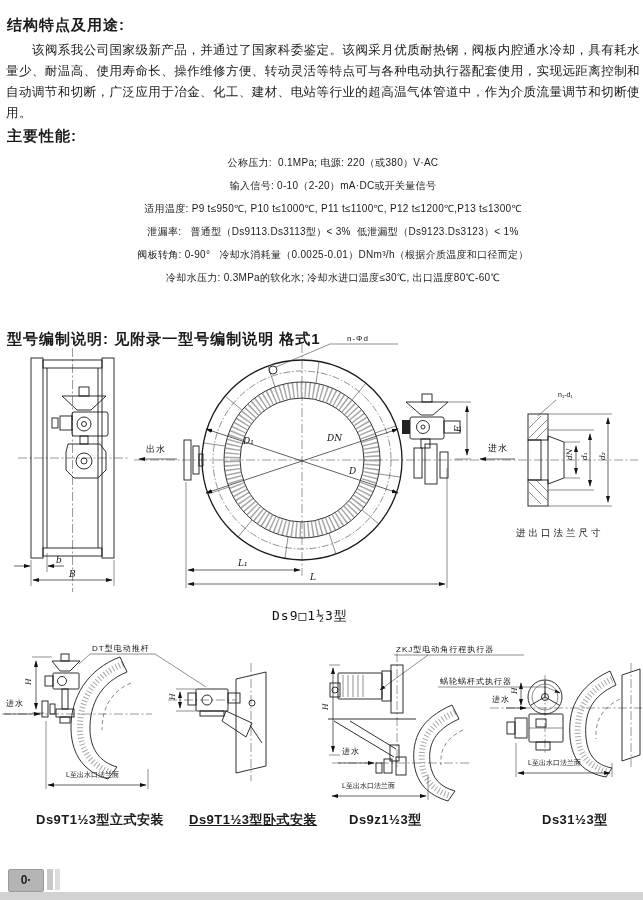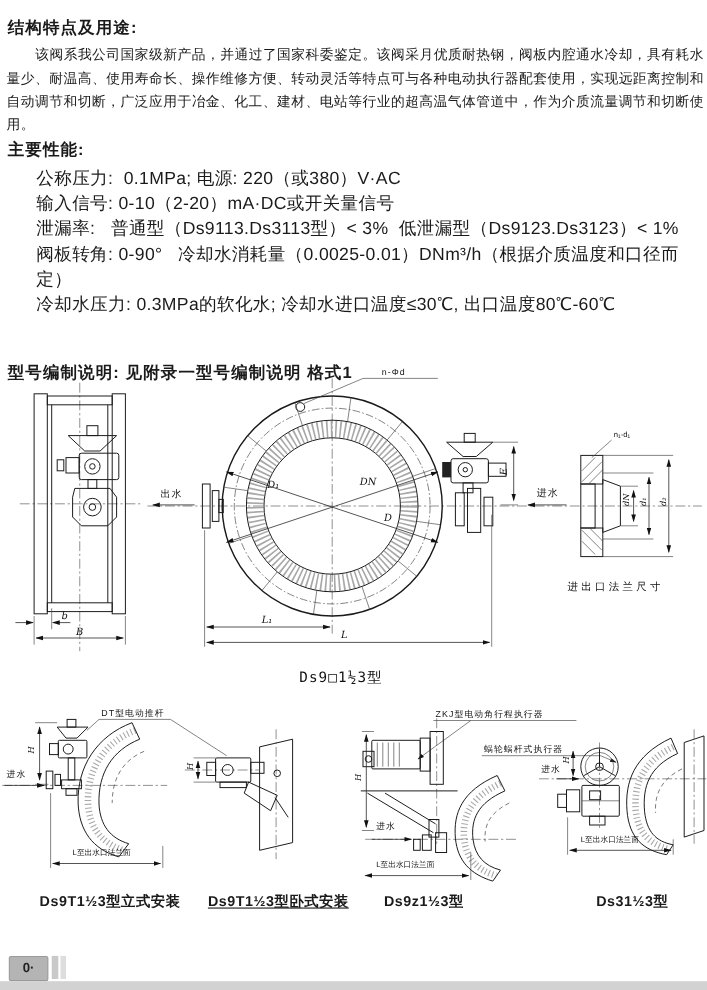--- a/index.html
+++ b/index.html
@@ -7,21 +7,21 @@
     width:643px;height:900px;position:relative;background:#ffffff;
     font-family:"Liberation Sans",sans-serif;color:#1a1a1a;overflow:hidden;
   }
   .abs{position:absolute;}
   .h1{font-size:15px;font-weight:bold;letter-spacing:1px;}
   .para{
     left:6px;top:40px;width:634px;font-size:12.5px;line-height:21px;
     text-indent:26px;text-align:justify;letter-spacing:0.4px;
   }
   .specs{left:33px;top:151px;width:600px;}
-  .spec{font-size:16px;line-height:23px;white-space:pre-wrap;letter-spacing:0.3px;}
+  .spec{font-size:10px;line-height:23px;white-space:pre-wrap;letter-spacing:0.3px;text-align:center;}
   .drawing-label{font-size:13px;font-weight:600;letter-spacing:0.5px;}
   svg{position:absolute;left:0;}
   svg text{fill:#111;font-family:"Liberation Sans",sans-serif;}
   .t8{font-size:8px;letter-spacing:1px;}
   .t7{font-size:7px;}
   .t9{font-size:9px;letter-spacing:1px;}
   .cap{font-size:9.5px;letter-spacing:3px;}
   .dim{font-size:9px;font-style:italic;font-family:"DejaVu Serif",serif;}
   .dims{font-size:7.5px;font-style:italic;font-family:"DejaVu Serif",serif;}
   .mlabel{font-size:13px;font-family:"DejaVu Sans Mono",monospace;letter-spacing:1px;}
@@ -43,20 +43,21 @@
 </head>
 <body>
 
 <div class="abs h1" style="left:7px;top:16px;">结构特点及用途:</div>
 <div class="abs para">该阀系我公司国家级新产品，并通过了国家科委鉴定。该阀采月优质耐热钢，阀板内腔通水冷却，具有耗水量少、耐温高、使用寿命长、操作维修方便、转动灵活等特点可与各种电动执行器配套使用，实现远距离控制和自动调节和切断，广泛应用于冶金、化工、建材、电站等行业的超高温气体管道中，作为介质流量调节和切断使用。</div>
 
 <div class="abs h1" style="left:7px;top:127px;text-align:right;">主要性能:</div>
 <div class="abs specs">
   <div class="spec">公称压力:  0.1MPa; 电源: 220（或380）V·AC</div>
   <div class="spec">输入信号: 0-10（2-20）mA·DC或开关量信号</div>
+  <div class="spec">适用温度: P9 t≤950℃, P10 t≤1000℃, P11 t≤1100℃, P12 t≤1200℃,P13 t≤1300℃</div>
   <div class="spec">泄漏率:   普通型（Ds9113.Ds3113型）&lt; 3%  低泄漏型（Ds9123.Ds3123）&lt; 1%</div>
   <div class="spec">阀板转角: 0-90°   冷却水消耗量（0.0025-0.01）DNm³/h（根据介质温度和口径而定）</div>
   <div class="spec">冷却水压力: 0.3MPa的软化水; 冷却水进口温度≤30℃, 出口温度80℃-60℃</div>
 </div>
 
 <div class="abs h1" style="left:7px;top:330px;">型号编制说明: 见附录一型号编制说明 格式1</div>
 
 <svg style="top:330px;" width="643" height="305" viewBox="0 0 643 305">
   <defs>
     <marker id="ah" viewBox="0 0 10 10" refX="9" refY="5" markerWidth="10" markerHeight="10" orient="auto-start-reverse">

